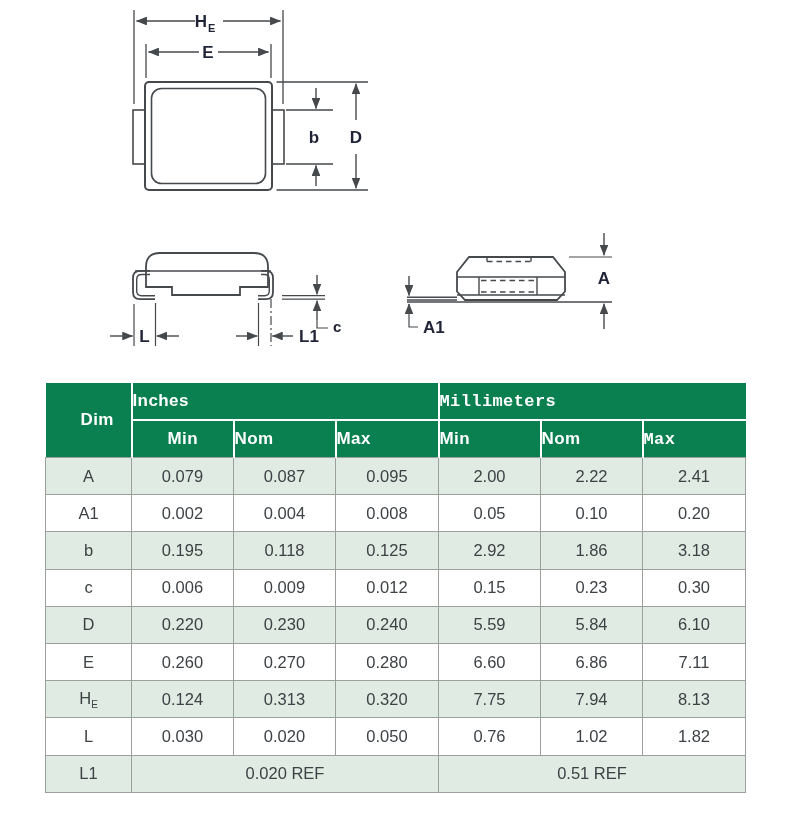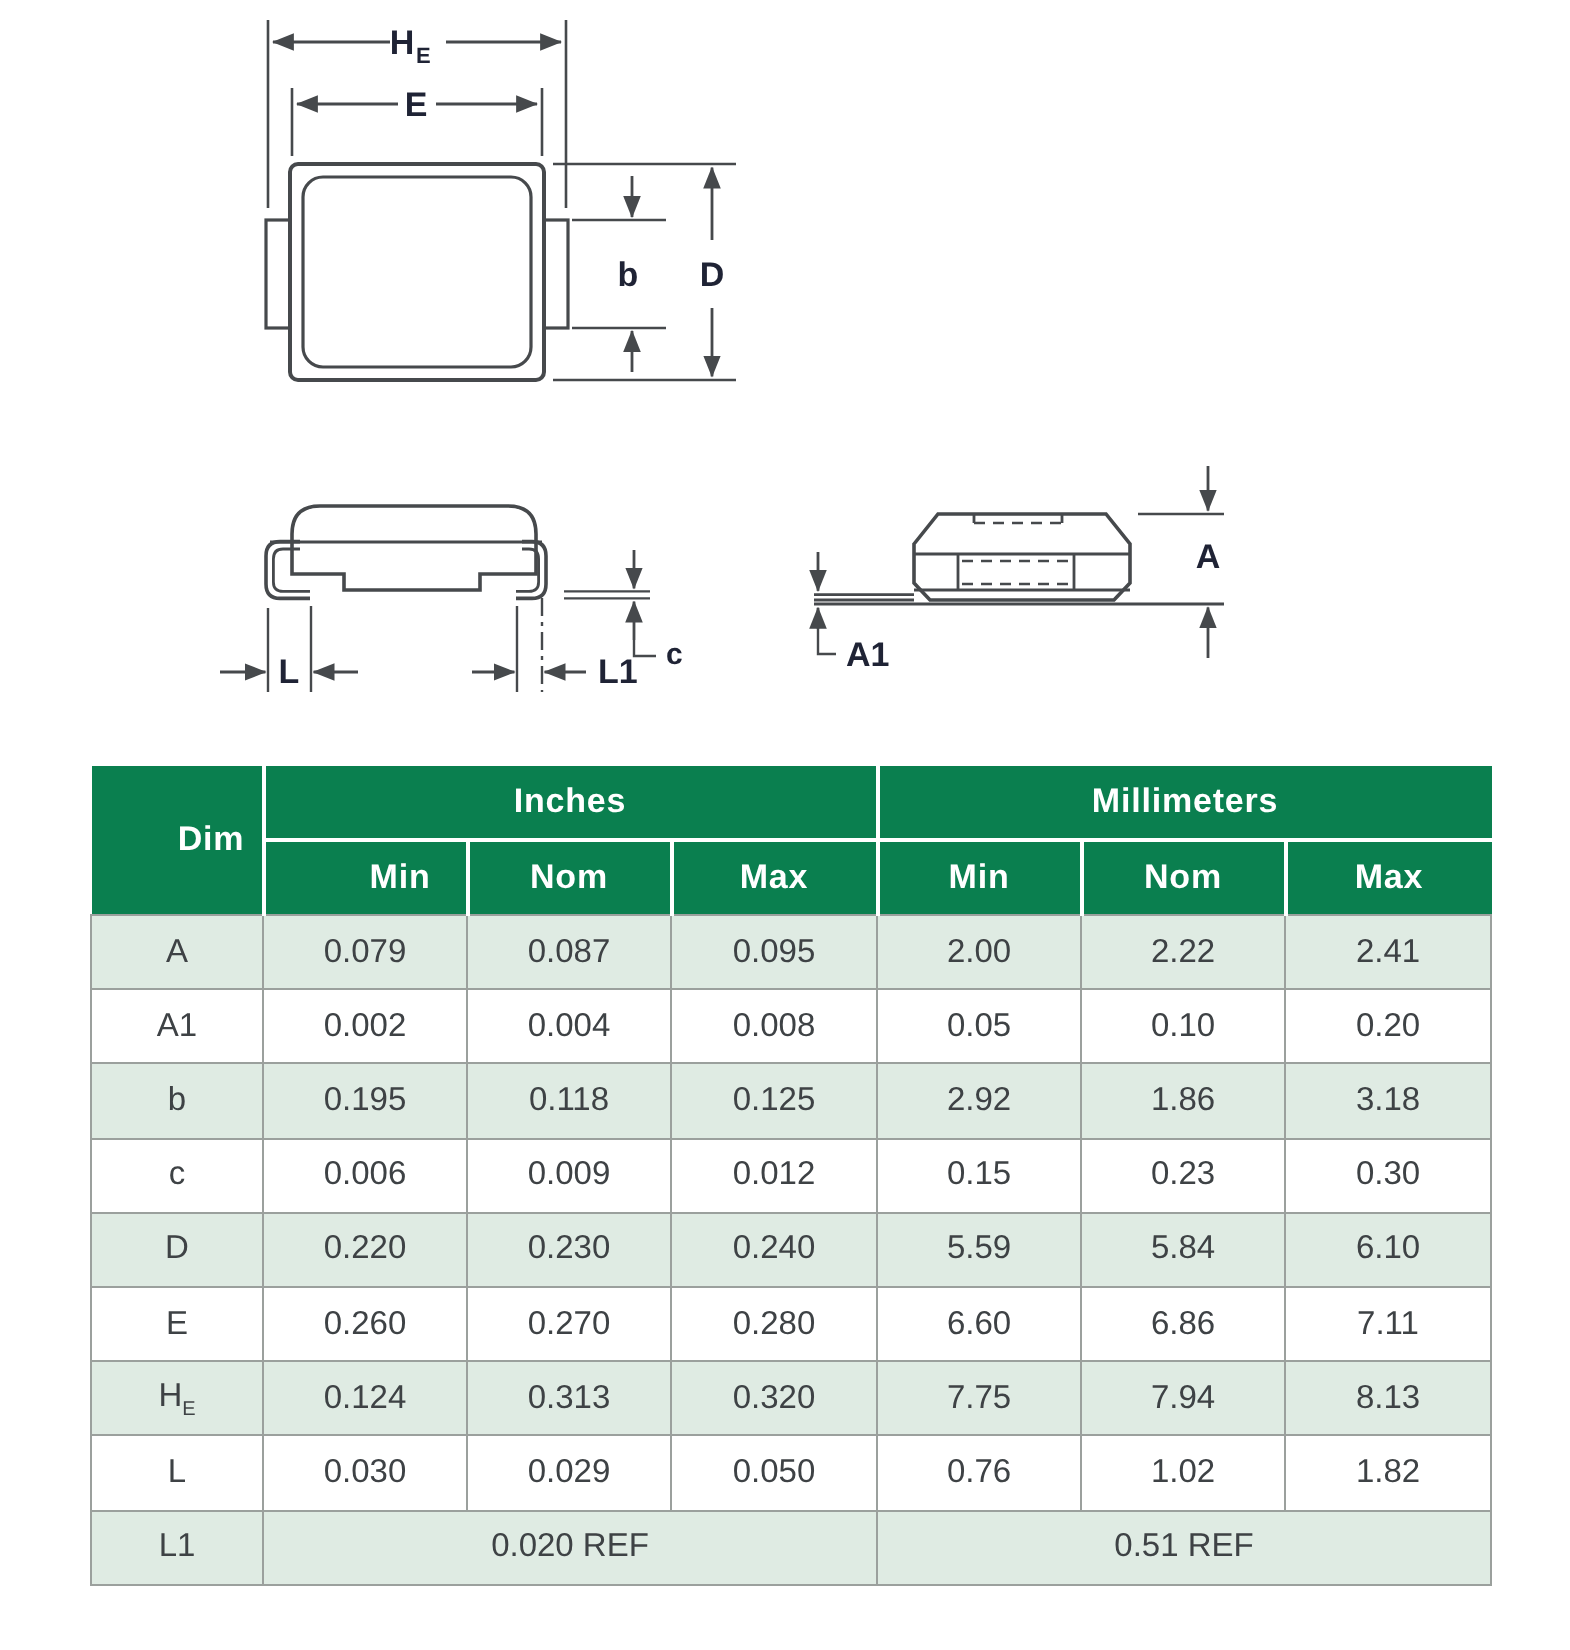--- a/index.html
+++ b/index.html
@@ -19,24 +19,24 @@
   .dim-label{font-family:"Liberation Sans",sans-serif;font-weight:bold;font-size:17px;fill:var(--label);}
   .dim-label-sub{font-family:"Liberation Sans",sans-serif;font-weight:bold;font-size:11px;fill:var(--label);}
   .dim-label-sm{font-family:"Liberation Sans",sans-serif;font-weight:bold;font-size:15px;fill:var(--label);}
 
   table.dim-table{
     position:absolute;left:45px;top:383px;width:700px;
     border-collapse:collapse;table-layout:fixed;
   }
   .dim-table th{
     background:var(--header-green);color:#ffffff;font-weight:bold;font-size:17px;
-    border:2px solid #ffffff;height:36px;text-align:center;letter-spacing:0.4px;padding:0;
+    border:2px solid #ffffff;height:36px;text-align:left;letter-spacing:0.4px;padding:0;
   }
   .dim-table tr th:first-child{border-left:0;padding-left:35px;}
-  .dim-table tr th:last-child{border-right:0;}
+  .dim-table tr th:last-child{border-right:0;font-family:Liberation Mono, monospace;}
   .dim-table tr.head-row th{border-top:0;}
   .dim-table tr.head-row2 th{border-bottom:0;}
   .dim-table th.dim-head{border-bottom:0;border-left:0;}
   .dim-table td{
     border:1.4px solid var(--border-gray);
     background:#ffffff;color:var(--text-dark);
     font-size:16.5px;text-align:center;vertical-align:middle;
     height:36.2px;padding:0;
   }
   .dim-table tr.alt td{background:var(--row-green);}
@@ -212,21 +212,21 @@
         <td>0.124</td>
         <td>0.313</td>
         <td>0.320</td>
         <td>7.75</td>
         <td>7.94</td>
         <td>8.13</td>
       </tr>
       <tr>
         <td>L</td>
         <td>0.030</td>
-        <td>0.029</td>
+        <td>0.020</td>
         <td>0.050</td>
         <td>0.76</td>
         <td>1.02</td>
         <td>1.82</td>
       </tr>
       <tr class="alt">
         <td>L1</td>
         <td colspan="3">0.020 REF</td>
         <td colspan="3">0.51 REF</td>
       </tr>

